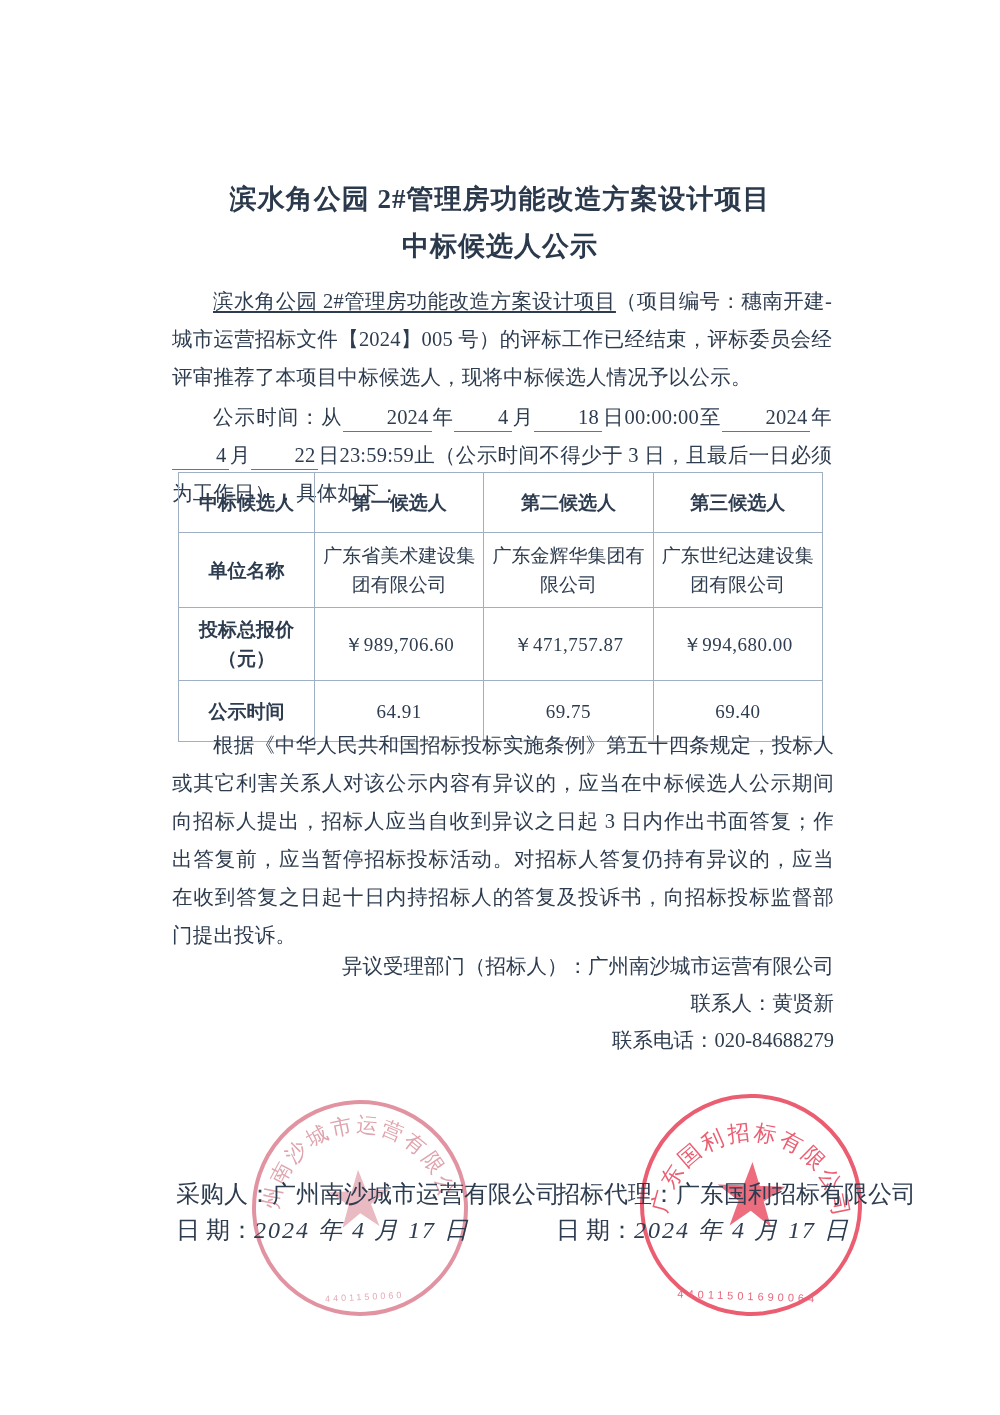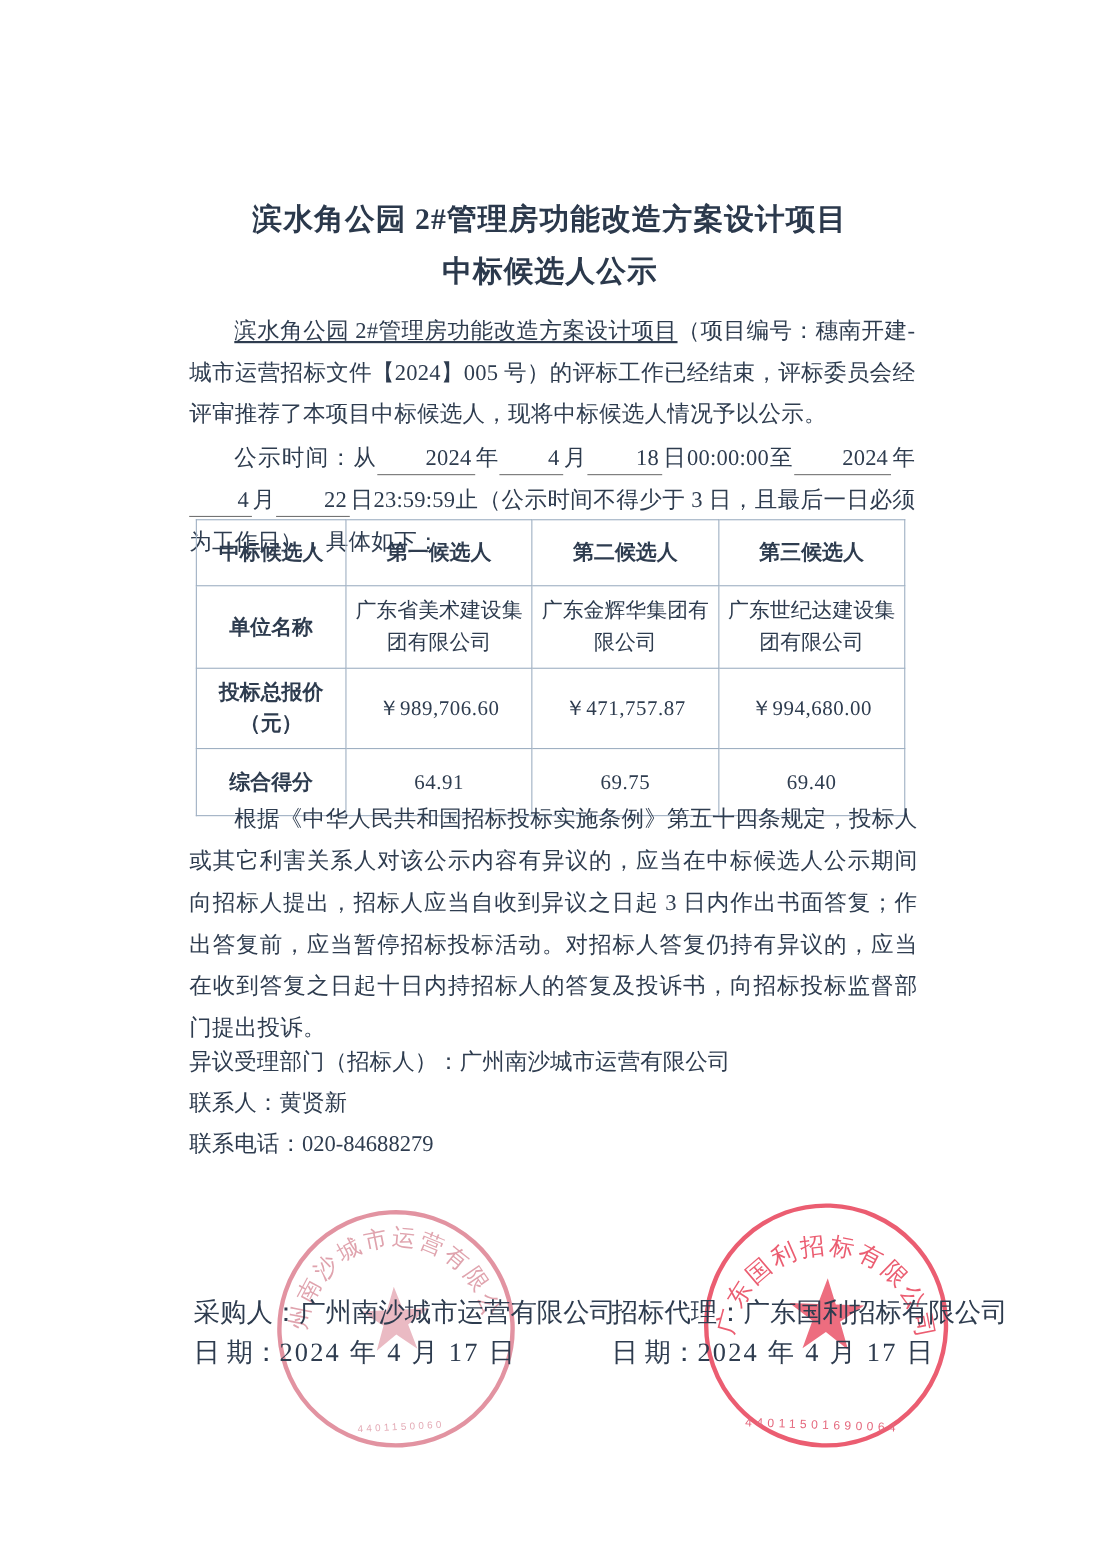--- a/index.html
+++ b/index.html
@@ -109,20 +109,21 @@
     position: absolute;
     left: 172px;
     top: 726px;
     width: 662px;
   }
   .contact-wrap {
     position: absolute;
     left: 172px;
     top: 948px;
     width: 662px;
+    text-align: right;
   }
   .contact-line {
     font-size: 20.5px;
     line-height: 37px;
     color: #2e3c4f;
   }
 
   
   .sig-wrap {
     position: absolute;
@@ -133,21 +134,21 @@
   }
   .sig-col {
     position: absolute;
     font-size: 24px;
     line-height: 36px;
     color: #2e3c4f;
     white-space: nowrap;
   }
   .sig-left { left: 176px; }
   .sig-right { left: 556px; }
-  .dt-sp { letter-spacing: 2px; }
+  .dt-sp { letter-spacing: 2px; font-style: italic; }
 
   
   .seal {
     position: absolute;
     border-radius: 50%;
     border: 4px solid #d9425a;
     opacity: 0.82;
     pointer-events: none;
   }
   .seal-left {
@@ -227,21 +228,21 @@
           <td>广东金辉华集团有限公司</td>
           <td>广东世纪达建设集团有限公司</td>
         </tr>
         <tr class="r-price">
           <td class="rowhead"><span>投标总报价</span><br><span>（元）</span></td>
           <td class="num">￥989,706.60</td>
           <td class="num">￥471,757.87</td>
           <td class="num">￥994,680.00</td>
         </tr>
         <tr class="r-score">
-          <td class="rowhead">综合得分</td>
+          <td class="rowhead">公示时间</td>
           <td class="num">64.91</td>
           <td class="num">69.75</td>
           <td class="num">69.40</td>
         </tr>
       </tbody>
     </table>
   </div>
 
   <div class="lower-wrap">
     <p class="para indent">根据《中华人民共和国招标投标实施条例》第五十四条规定，投标人或其它利害关系人对该公示内容有异议的，应当在中标候选人公示期间向招标人提出，招标人应当自收到异议之日起 3 日内作出书面答复；作出答复前，应当暂停招标投标活动。对招标人答复仍持有异议的，应当在收到答复之日起十日内持招标人的答复及投诉书，向招标投标监督部门提出投诉。</p>

